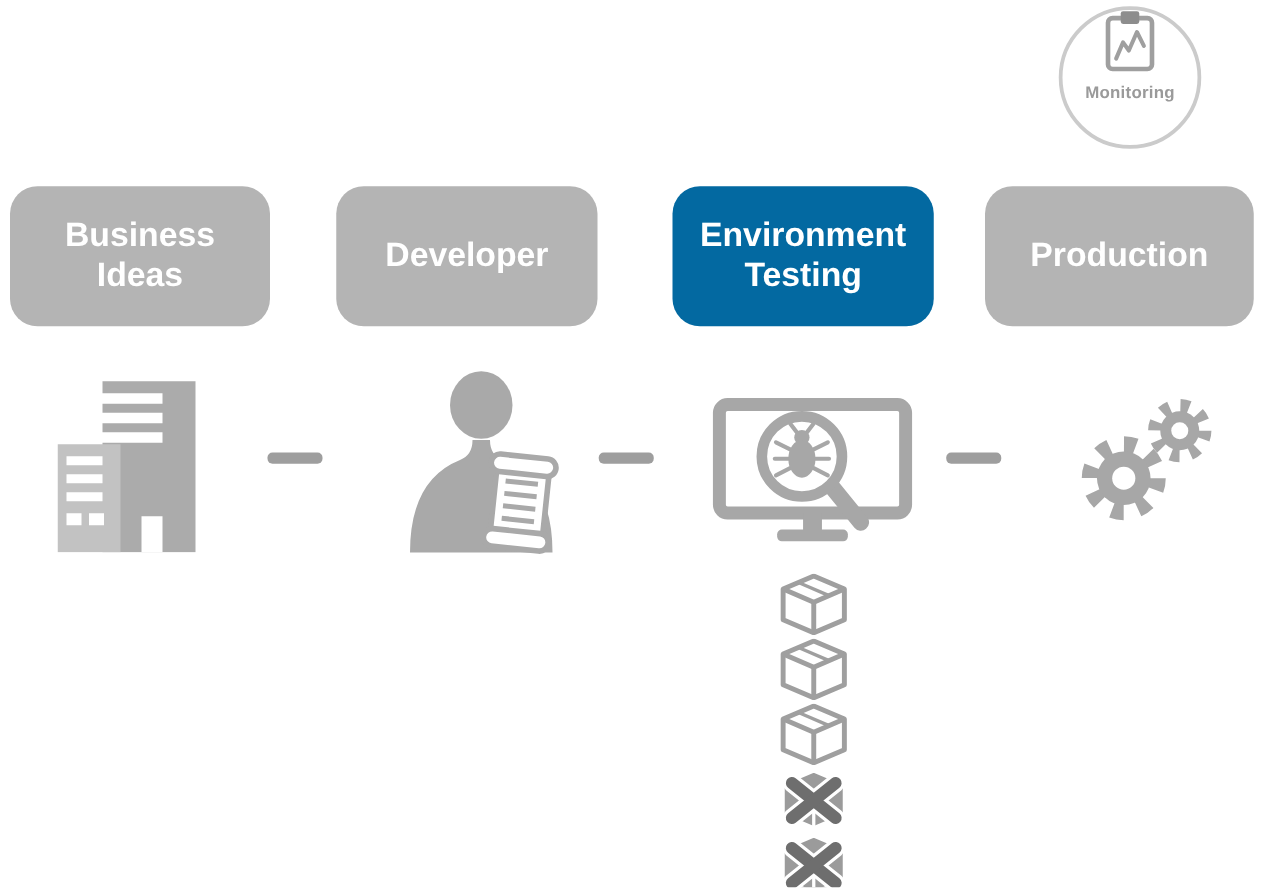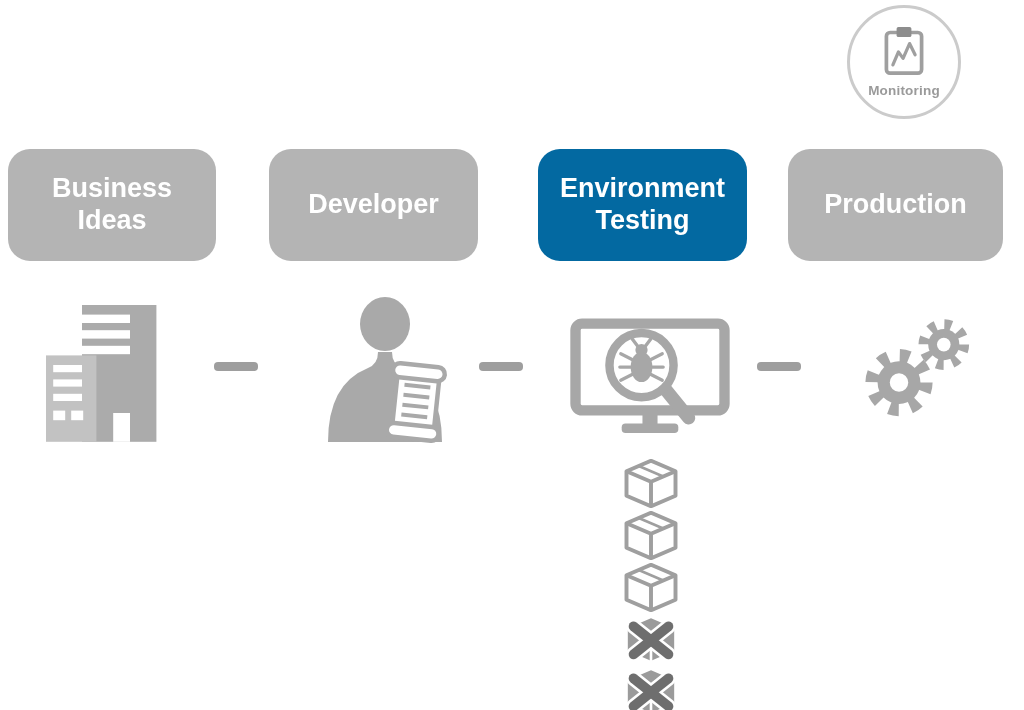--- a/index.html
+++ b/index.html
@@ -15,21 +15,21 @@
   }
   .icon-slot { position:absolute; }
   .icon-slot svg { display:block; }
   .dash {
     position:absolute; top:362px; width:44px; height:9px;
     background:#9e9e9e; border-radius:4px;
   }
   .monitoring-badge {
     position:absolute; left:847px; top:5px; width:114px; height:114px;
     border:3px solid #cbcbcb; border-radius:50%; box-sizing:border-box;
-    display:flex; flex-direction:column; align-items:center; justify-content:center;
+    display:flex; flex-direction:column; align-items:center; justify-content:flex-start;
     gap:3px; background:#fff;
   }
   .monitoring-label {
     font-size:13.5px; font-weight:bold; color:#9a9a9a; letter-spacing:0.2px;
   }
   .package-stack {
     position:absolute; left:620px; top:459px; width:62px;
     display:flex; flex-direction:column; gap:3px; align-items:center;
   }
   .package-stack .stack-item svg { display:block; }

